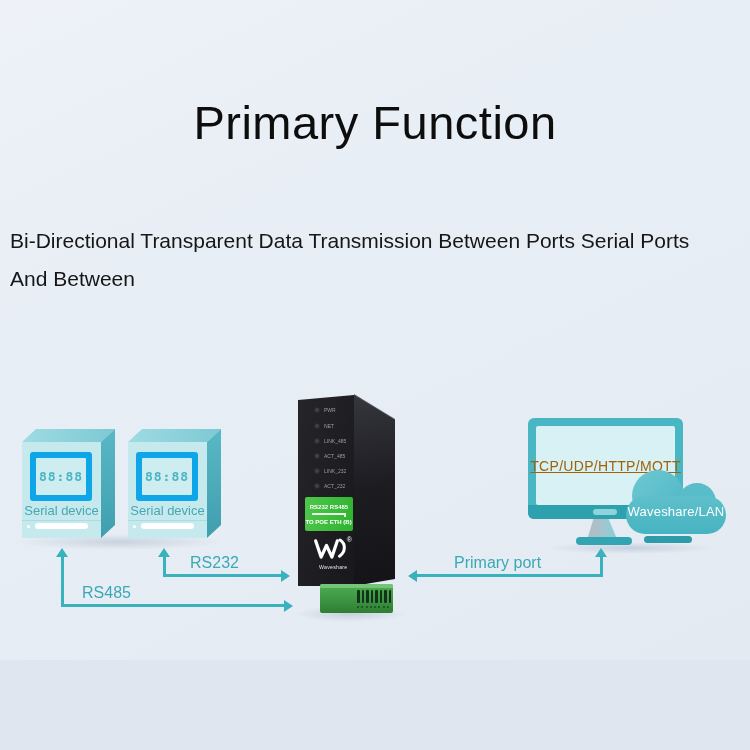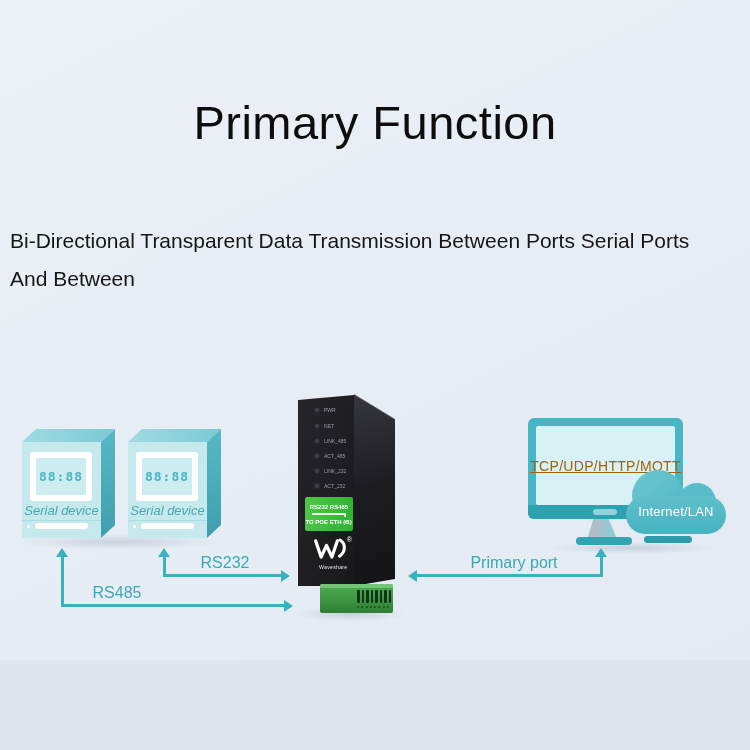--- a/index.html
+++ b/index.html
@@ -18,27 +18,27 @@
   .shadow{position:absolute;border-radius:50%;
           background:radial-gradient(ellipse at center,rgba(90,115,145,.22),rgba(90,115,145,0) 70%);}
 
   
   .sbox{position:absolute;width:93px;height:109px;}
   .sbox .top{position:absolute;inset:0;clip-path:polygon(0px 13px,79px 13px,93px 0px,14px 0px);
              background:linear-gradient(90deg,#9fdbe2,#7cc9d4);}
   .sbox .sideface{position:absolute;inset:0;clip-path:polygon(79px 13px,93px 0px,93px 96px,79px 109px);
              background:linear-gradient(180deg,#58b8c5,#3f9fae);}
   .sbox .front{position:absolute;left:0;top:13px;width:79px;height:96px;background:#c6e9ed;}
-  .sbox .scr-frame{position:absolute;left:8px;top:10px;width:62px;height:49px;background:#ffffff;border-radius:3px;}
+  .sbox .scr-frame{position:absolute;left:8px;top:10px;width:62px;height:49px;background:#0ea5e9;border-radius:3px;}
   .sbox .scr{position:absolute;left:6px;top:6px;width:50px;height:37px;background:#cdedf1;border-radius:1px;
              display:flex;align-items:center;justify-content:center;}
   .sbox .digits{font-family:"DejaVu Sans Mono",monospace;font-weight:bold;font-size:13px;
                 color:#49b5c3;letter-spacing:1px;}
   .sbox .dev-label{position:absolute;left:0;top:61px;width:100%;text-align:center;
-                   font-size:13px;color:#47a7b4;font-style:italic;}
+                   font-size:13px;color:#47a7b4;}
   .sbox .divline{position:absolute;left:0;top:78px;width:100%;height:1px;background:#a9dde4;}
   .sbox .slot{position:absolute;left:13px;top:81px;width:53px;height:6px;background:#ffffff;border-radius:3px;}
   .sbox .dot{position:absolute;top:83px;width:3px;height:3px;border-radius:50%;background:#ffffff;}
   .sbox .dot.l{left:5px;} .sbox .dot.r{right:18px;}
 
   
   .device{position:absolute;left:292px;top:390px;width:104px;height:226px;}
   .device .topedge{position:absolute;inset:0;clip-path:polygon(62px 4px,103px 29px,103px 33px,62px 9px);
                    background:#5a5a64;}
   .device .sideface{position:absolute;inset:0;clip-path:polygon(62px 5px,103px 30px,103px 189px,62px 196px);
@@ -88,21 +88,21 @@
   .cloud .cloud-text{position:absolute;left:0;top:36px;width:100%;text-align:center;
                      font-size:13px;color:#ffffff;letter-spacing:.2px;}
   .cloud .under-pill{position:absolute;left:24px;top:68px;width:48px;height:7px;background:#2d9ba9;border-radius:4px;}
 
   
   .aline{position:absolute;background:#3ab2be;}
   .ah{position:absolute;width:0;height:0;}
   .ah.up{border-left:6px solid transparent;border-right:6px solid transparent;border-bottom:9px solid #3ab2be;}
   .ah.right{border-top:6px solid transparent;border-bottom:6px solid transparent;border-left:9px solid #3ab2be;}
   .ah.left{border-top:6px solid transparent;border-bottom:6px solid transparent;border-right:9px solid #3ab2be;}
-  .conn-label{position:absolute;font-size:16px;color:#3aa9b6;text-align:center;}
+  .conn-label{position:absolute;font-size:16px;color:#3aa9b6;text-align:left;}
 </style>
 </head>
 <body>
 
 <div class="stage">
 
   <div class="title">Primary Function</div>
   <div class="sub l1">Bi-Directional Transparent Data Transmission Between Ports Serial Ports</div>
   <div class="sub l2">And Between</div>
 
@@ -222,21 +222,21 @@
     <div class="bezel"></div>
     <div class="pill"></div>
     <div class="neck"></div>
     <div class="base"></div>
   </div>
 
   <div class="cloud">
     <div class="puff big"></div>
     <div class="puff small"></div>
     <div class="body"></div>
-    <div class="cloud-text">Internet/LAN</div>
+    <div class="cloud-text">Waveshare/LAN</div>
     <div class="under-pill"></div>
   </div>
 
   <div class="ah up" style="left:158px;top:548px;"></div>
   <div class="aline" style="left:163px;top:556px;width:3px;height:21px;"></div>
   <div class="aline" style="left:163px;top:574px;width:119px;height:3px;"></div>
   <div class="ah right" style="left:281px;top:570px;"></div>
   <div class="conn-label" style="left:190px;top:554px;width:70px;">RS232</div>
 
   <div class="ah up" style="left:56px;top:548px;"></div>

